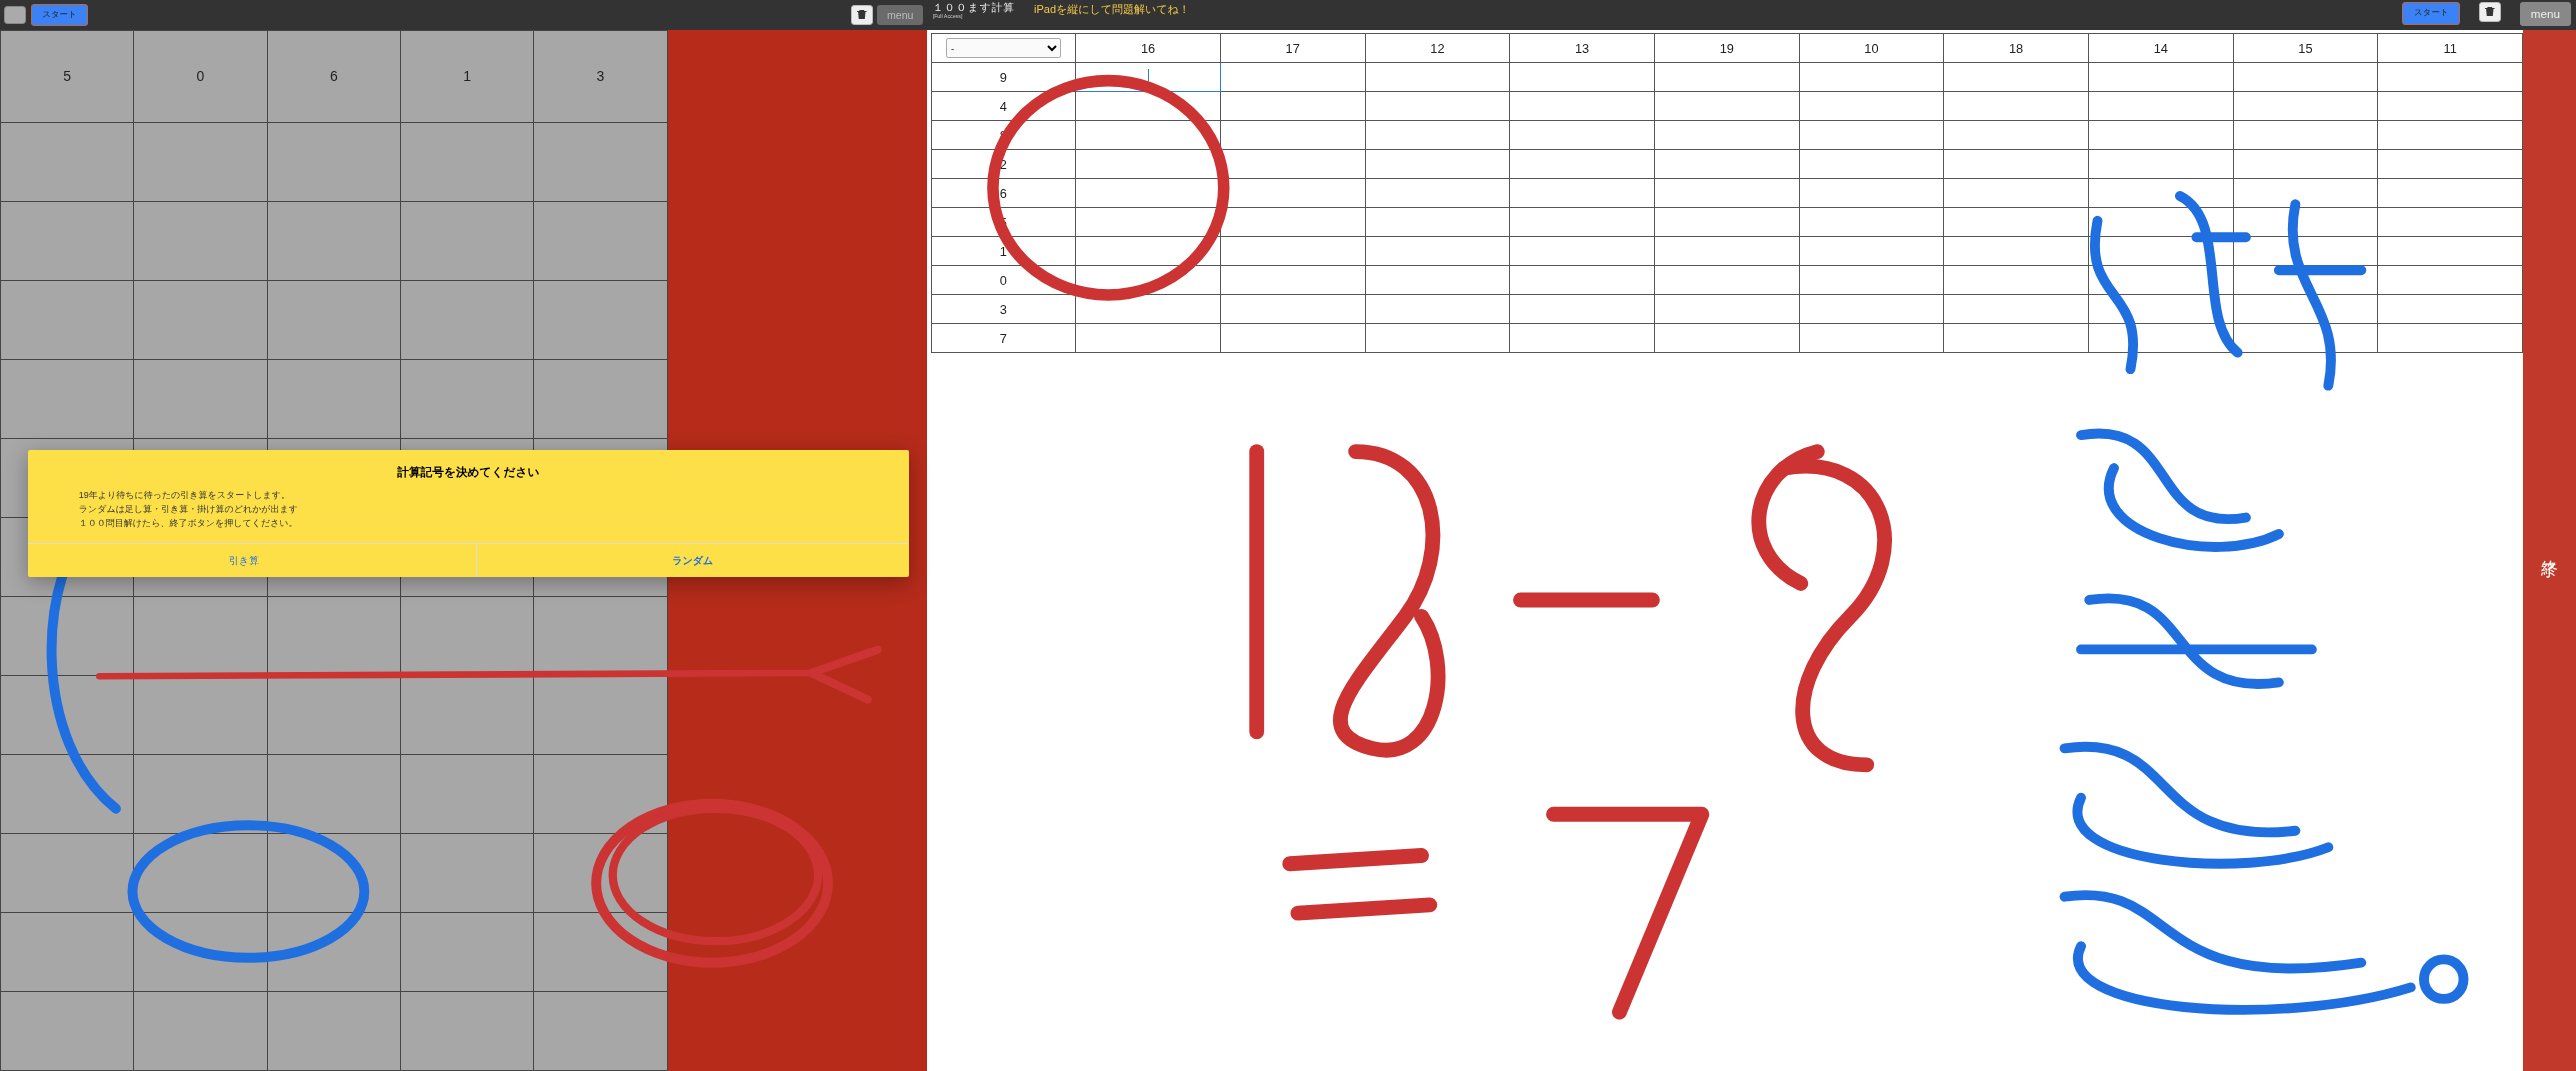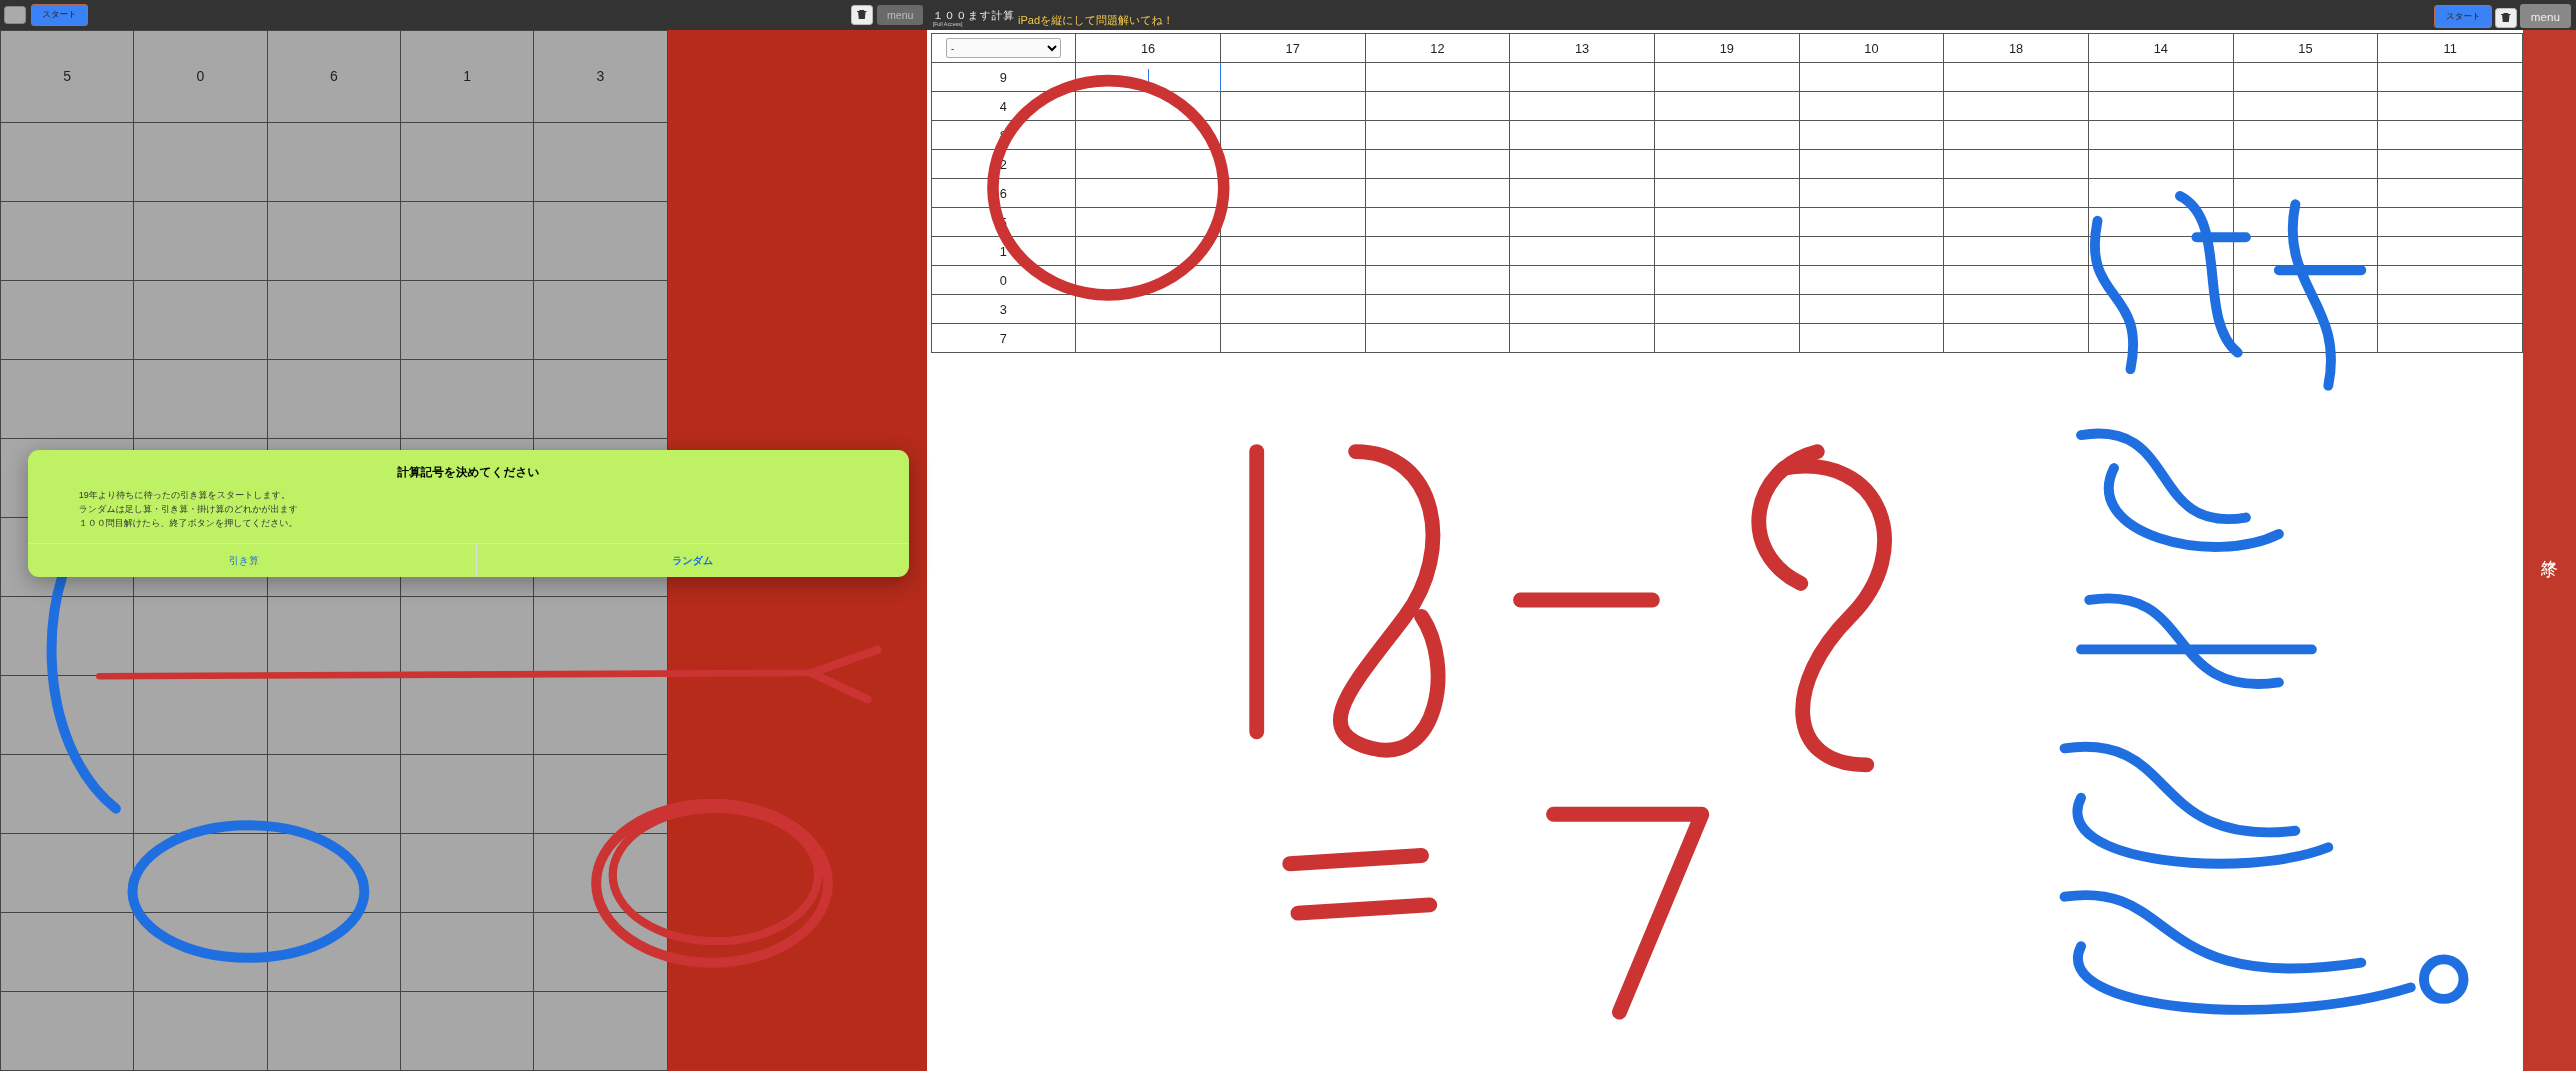--- a/index.html
+++ b/index.html
@@ -80,22 +80,22 @@
     flex: 0 0 28%;
   }
   .left-grid-wrap { flex: 1; display: flex; background:#a7a7a7;}
   .left-grid-wrap table { background:#a7a7a7;}
 
   
   .dialog-backdrop {
     position: absolute;
     left: 3%; right: 2%;
     top: 42%;
-    background: #bef264;
-    border-radius: 11px;
+    background: #fde047;
+    border-radius: 2px;
     box-shadow: 0 5.3px 21px rgba(0,0,0,.3);
     padding: 15px 14px 0 14px;
     z-index: 10;
   }
   .dialog-title {
     text-align: center;
     font-size: 11.7px;
     font-weight: 600;
     margin-bottom: 9.6px;
   }
@@ -129,23 +129,23 @@
     height: 100%;
     display: flex;
     flex-direction: column;
     background: #fff;
     position: relative;
   }
   .right-header {
     background: #333;
     height: 30px;
     display: flex;
-    align-items: flex-end;
+    align-items: flex-start;
     padding: 2.1px 5.3px;
-    gap: 3px;
+    gap: 19px;
     color: #eee;
   }
   .app-title-wrap { display:flex; flex-direction:column; line-height:1.1; }
   .app-title { font-size: 10.6px; letter-spacing: 1.1px; }
   .app-sub { font-size: 5.3px; color:#ccc; }
   .hint-text { color: #f3c948; font-size: 11px; }
   .btn-menu {
     background: #888;
     color: #eee;
     border-radius: 3.2px;

